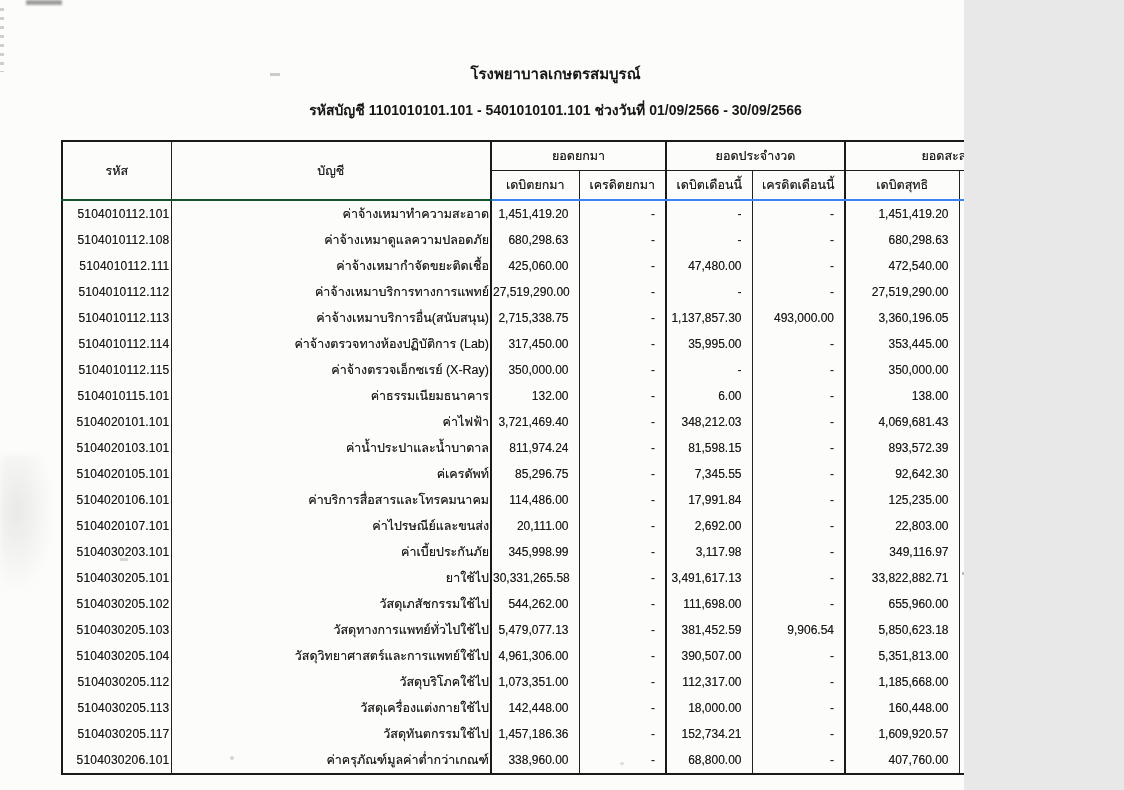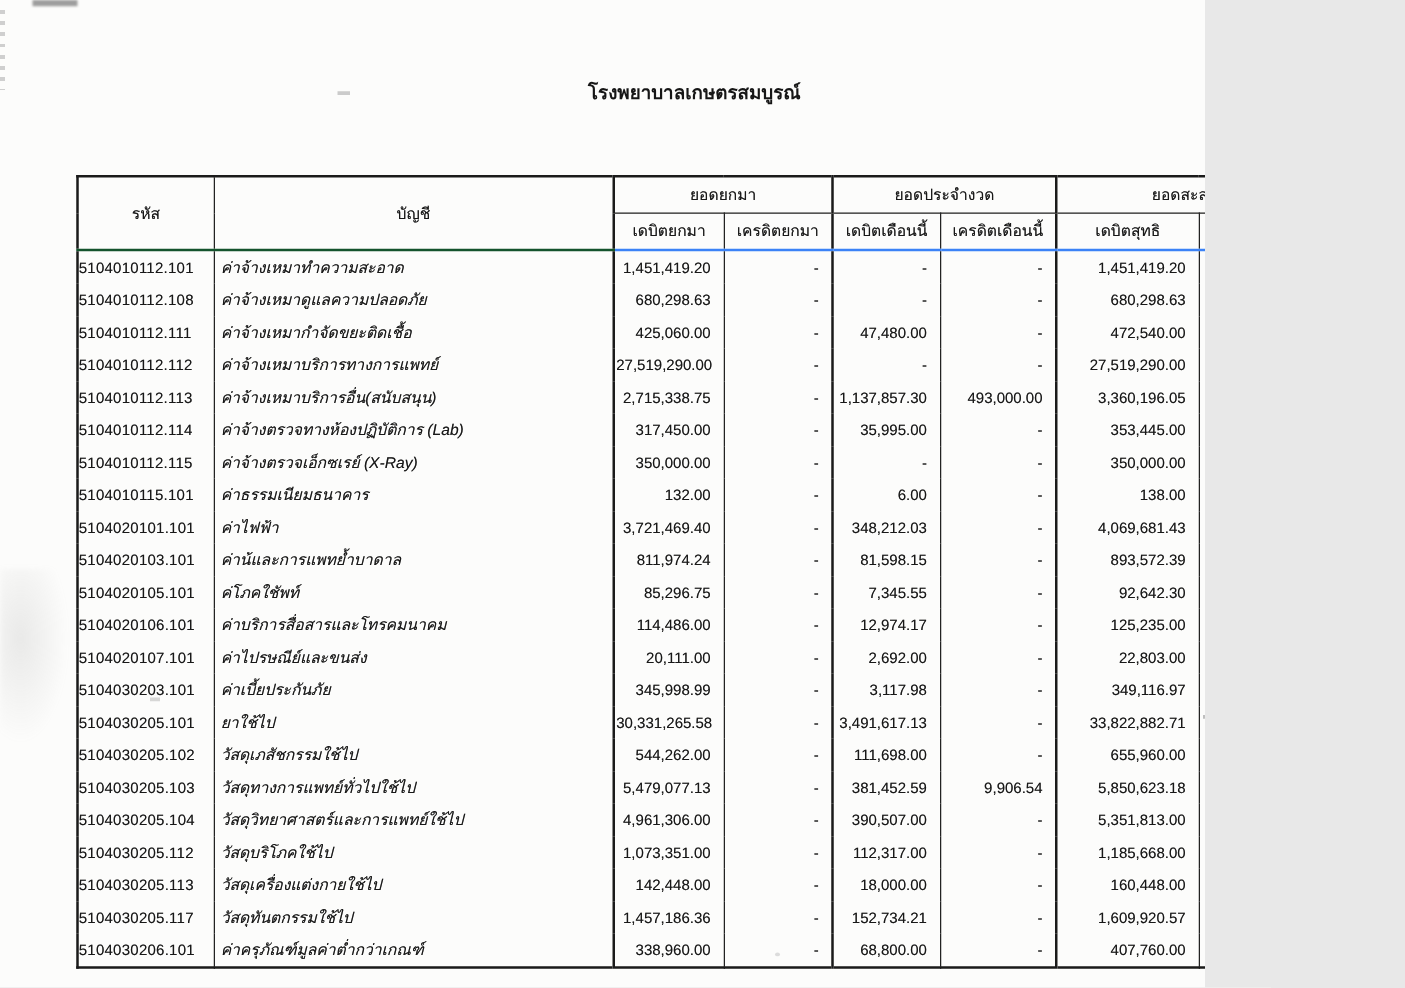--- a/index.html
+++ b/index.html
@@ -48,22 +48,22 @@
   }
   table.tb { border: 2px solid #1a1a1a; }
   thead th { text-align: center; font-size: 12.5px; margin-left: 39px; }
   .grp-row th { height: 26px; border-bottom: 1px solid #1e1e1e; }
   .sub-row th { height: 26px; border-bottom: 2px solid #3b82f6; }
   th.span2 { border-bottom: 2px solid #14532d; }
   
   .v1 { border-left: 1px solid #222; }
   .v2 { border-left: 2px solid #1a1a1a; }
   tbody td { height: 24px; vertical-align: middle; }
-  td.code { padding-left: 0; text-align: left; letter-spacing: 0.2px; }
-  td.acct { padding-left: 5px; text-align: left; font-size: 12.5px; font-style: italic; }
+  td.code { padding-left: 0; text-align: right; letter-spacing: 0.2px; }
+  td.acct { padding-left: 5px; text-align: right; font-size: 12.5px; }
   td.num  { padding-right: 10px; text-align: right; }
 
   
   .artifact { position: absolute; pointer-events: none; }
   .a-streak { left: 26px; top: 0; width: 36px; height: 5px;
               background: #6d6d6d; opacity: .65; filter: blur(1px); }
   .a-edge   { left: 0; top: 8px; width: 4px; height: 64px;
               background: repeating-linear-gradient(#9a9a9a 0 3px, transparent 3px 9px);
               opacity: .45; filter: blur(.4px); }
   .a-spk1   { left: 270px; top: 73px; width: 10px; height: 3px;
@@ -91,20 +91,21 @@
   <div class="artifact a-dashes"></div>
   <div class="artifact a-smudge"></div>
   <div class="artifact a-spk2"></div>
   <div class="artifact a-spk3"></div>
   <div class="artifact a-spk4"></div>
   <div class="artifact a-spk5"></div>
   <div class="artifact a-spk6"></div>
 
   <div class="doc-head">
     <p class="doc-title">โรงพยาบาลเกษตรสมบูรณ์</p>
+    <p class="doc-range">รหัสบัญชี 1101010101.101 - 5401010101.101 ช่วงวันที่ 01/09/2566 - 30/09/2566</p>
   </div>
 
   <table class="tb">
     <colgroup>
       <col style="width:109px">
         <col style="width:320px">
       <col style="width:88px">
         <col style="width:87px">
       <col style="width:86px">
         <col style="width:93px">
@@ -215,44 +216,44 @@
           <td class="acct v1">ค่าไฟฟ้า</td>
           <td class="num v2">3,721,469.40</td>
           <td class="num v1">-</td>
           <td class="num v2">348,212.03</td>
           <td class="num v1">-</td>
           <td class="num v2">4,069,681.43</td>
           <td class="num v1">-</td>
         </tr>
         <tr>
           <td class="code">5104020103.101</td>
-          <td class="acct v1">ค่าน้และการแพทย้ำบาดาล</td>
+          <td class="acct v1">ค่าน้ำประปาและน้ำบาดาล</td>
           <td class="num v2">811,974.24</td>
           <td class="num v1">-</td>
           <td class="num v2">81,598.15</td>
           <td class="num v1">-</td>
           <td class="num v2">893,572.39</td>
           <td class="num v1">-</td>
         </tr>
         <tr>
           <td class="code">5104020105.101</td>
-          <td class="acct v1">ค่โภคใชัพท์</td>
+          <td class="acct v1">ค่เครดัพท์</td>
           <td class="num v2">85,296.75</td>
           <td class="num v1">-</td>
           <td class="num v2">7,345.55</td>
           <td class="num v1">-</td>
           <td class="num v2">92,642.30</td>
           <td class="num v1">-</td>
         </tr>
         <tr>
           <td class="code">5104020106.101</td>
           <td class="acct v1">ค่าบริการสื่อสารและโทรคมนาคม</td>
           <td class="num v2">114,486.00</td>
           <td class="num v1">-</td>
-          <td class="num v2">12,974.17</td>
+          <td class="num v2">17,991.84</td>
           <td class="num v1">-</td>
           <td class="num v2">125,235.00</td>
           <td class="num v1">-</td>
         </tr>
         <tr>
           <td class="code">5104020107.101</td>
           <td class="acct v1">ค่าไปรษณีย์และขนส่ง</td>
           <td class="num v2">20,111.00</td>
           <td class="num v1">-</td>
           <td class="num v2">2,692.00</td>

